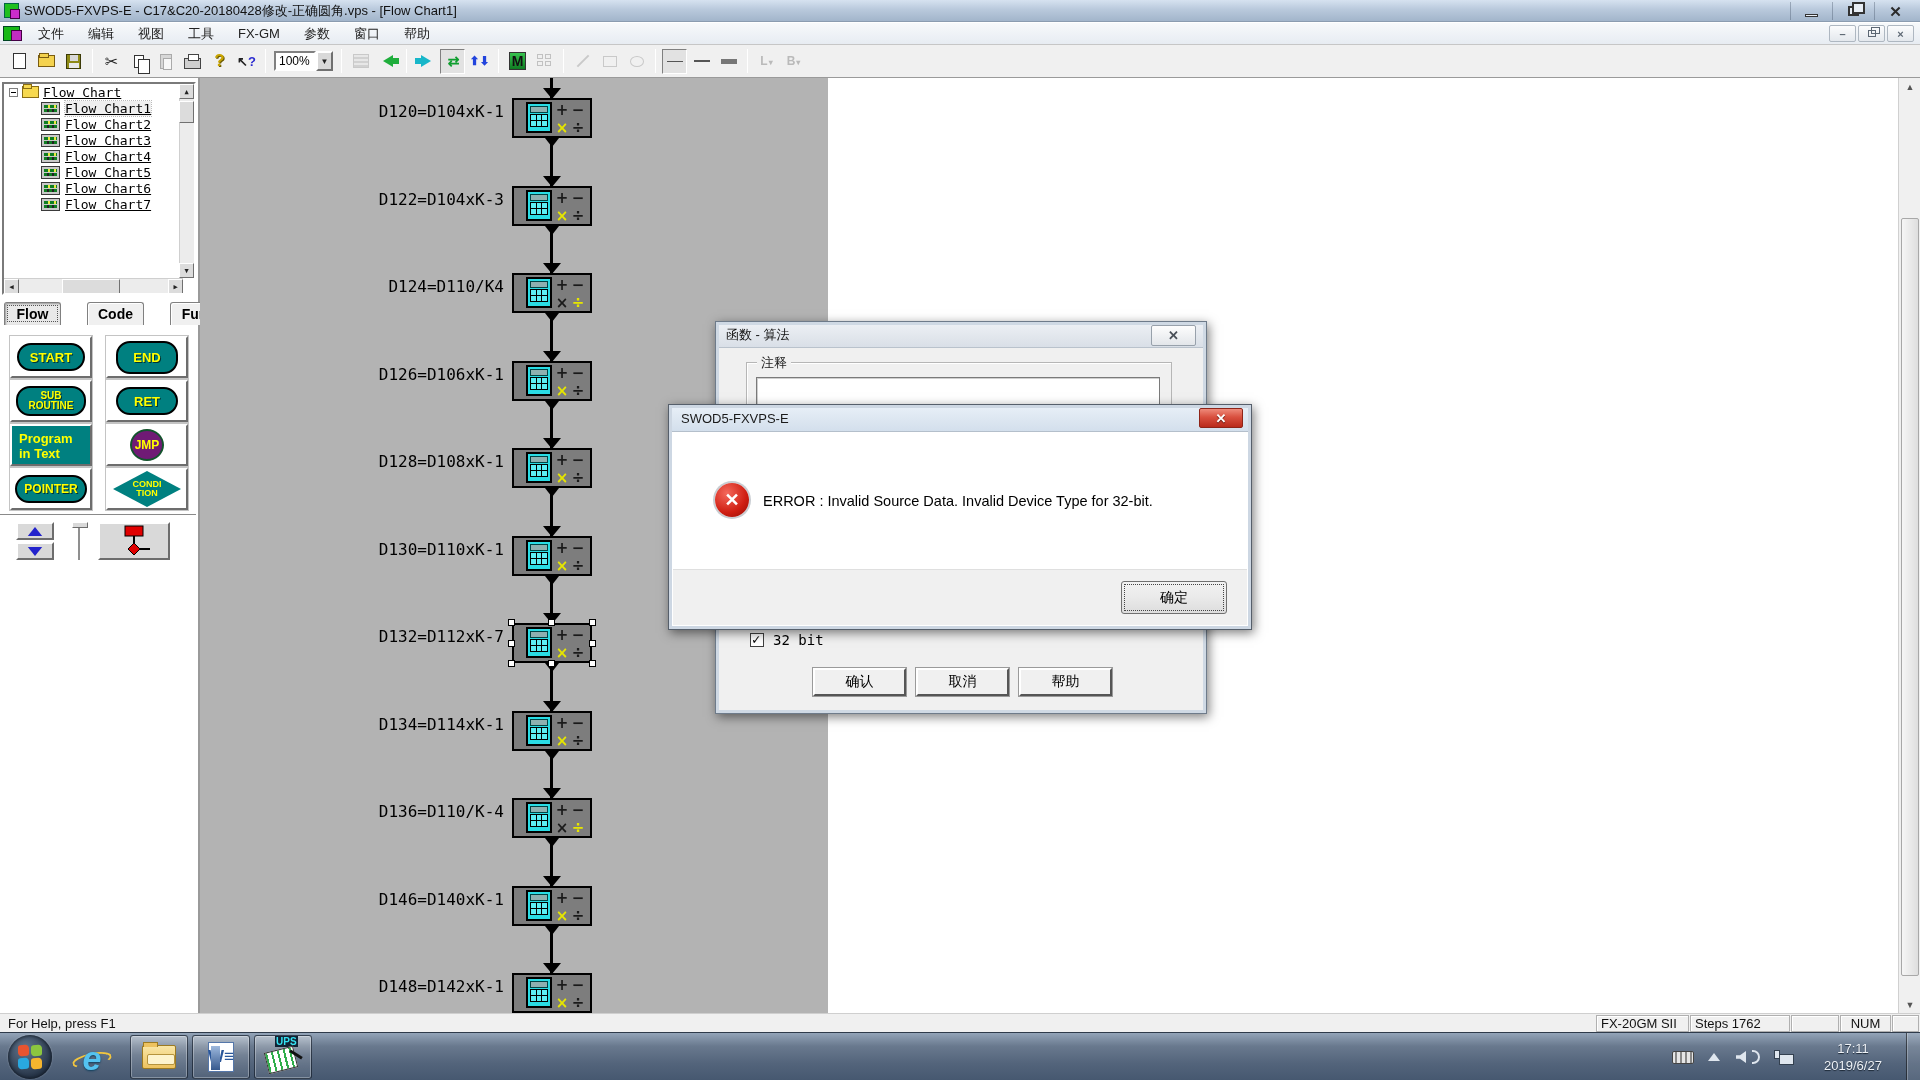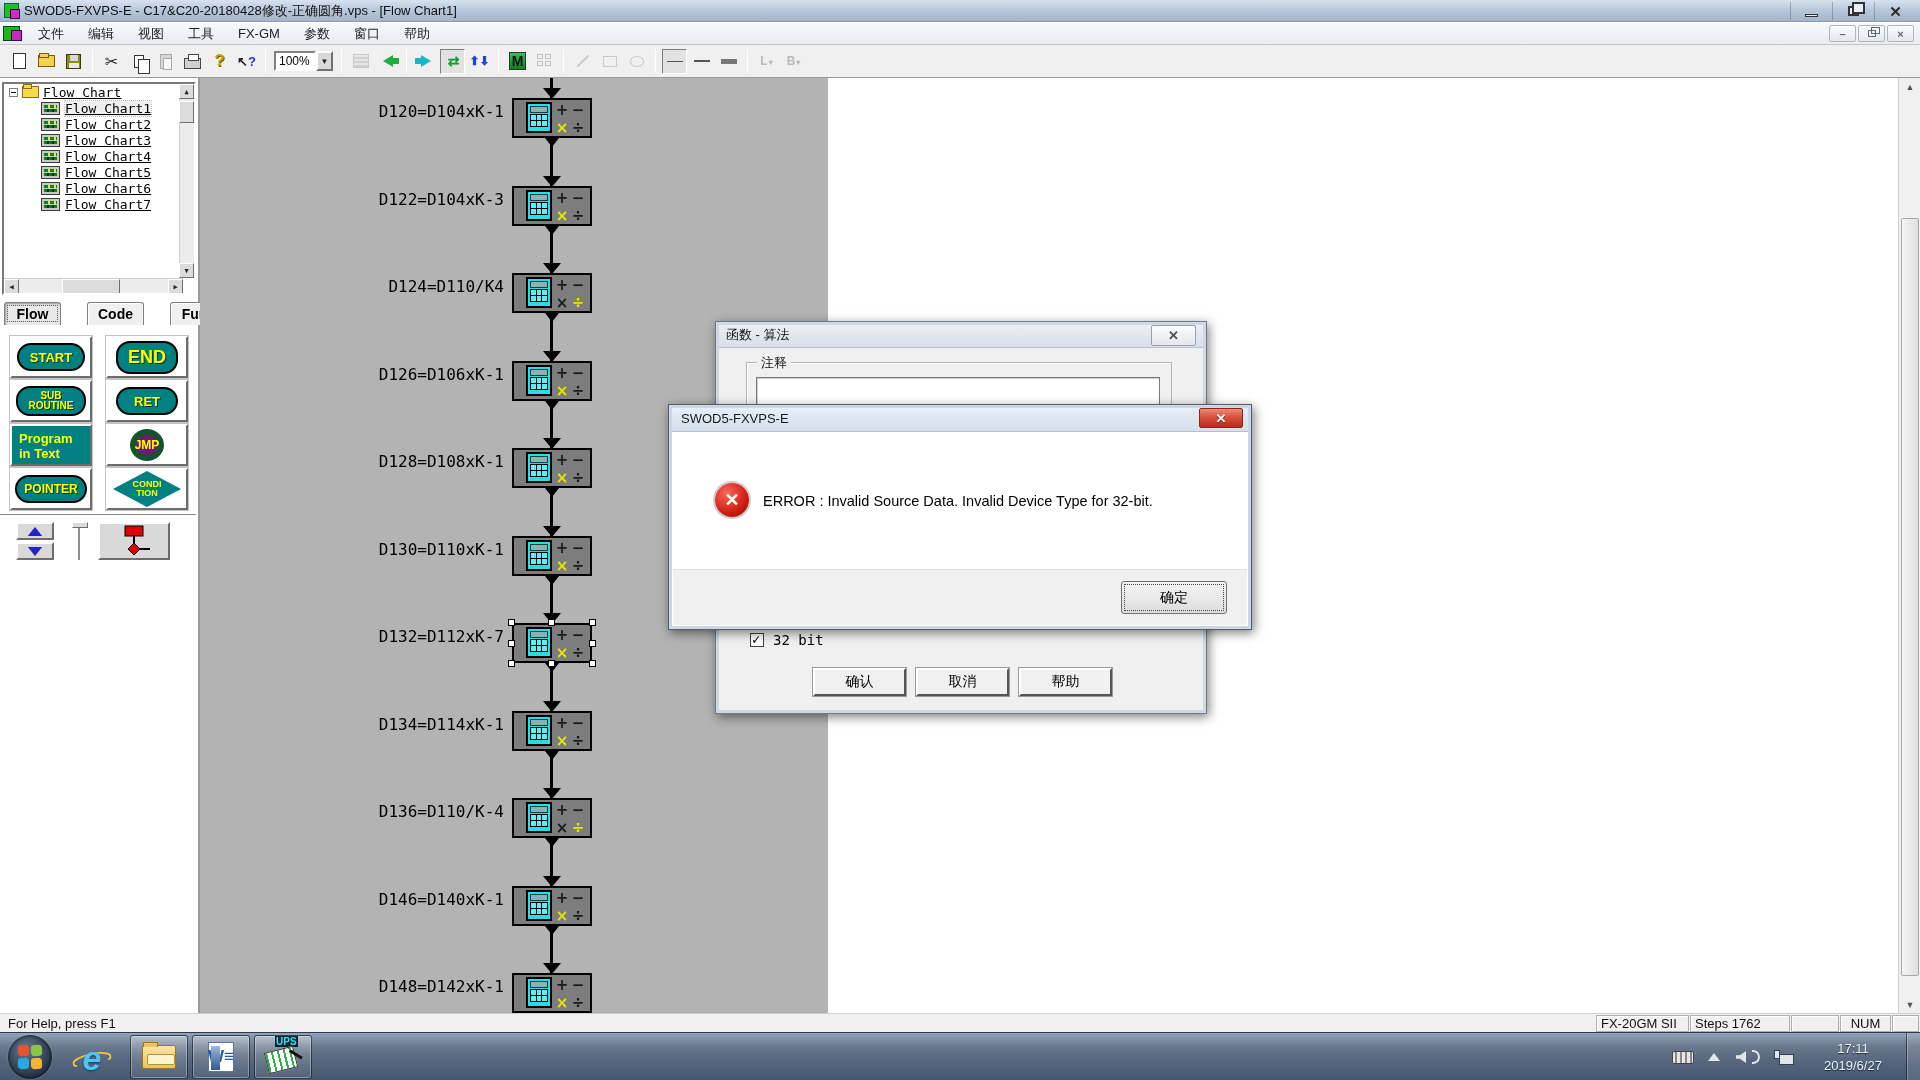--- a/index.html
+++ b/index.html
@@ -104,21 +104,21 @@
   .tabs { position:absolute; left:4px; top:224px; height:23px; display:flex;gap:24px; }
   .tab { width:57px; height:23px; background:#f0f0f0; border:1px solid #808080; border-bottom:none; border-radius:3px 3px 0 0;
     box-shadow:inset 1px 1px 0 #fff; display:flex; align-items:center; justify-content:center; font-size:14px; font-weight:bold; color:#000; margin-right:2px; }
   .tab.active { background:#e9e9e9; box-shadow:inset 1px 1px 2px #9a9a9a; outline:1px dotted #555; outline-offset:-4px; }
 
   .pcell { position:absolute; width:82px; height:42px; background:#fff; border:2px solid; border-color:#fff #6d6d6d #6d6d6d #fff;
     box-shadow:0 0 0 1px #c4c4c4; display:flex; align-items:center; justify-content:center; }
   .stadium { background:#008080; border:2px solid #000; border-radius:14px; color:#ff0; font-weight:bold;
     display:flex; flex-direction:column; align-items:center; justify-content:center; text-shadow:1px 1px 0 rgba(0,0,0,.6); }
   .teal-rect { position:absolute; inset:0; background:#008080; color:#ff0; font-weight:bold; font-size:13px; line-height:15px; padding:5px 0 0 7px; }
-  .teal-circle { width:34px; height:32px; background:#701a75; border:6px solid #14532d; border-radius:50%; color:#ff0; font-weight:bold; font-size:12px; display:flex; align-items:center; justify-content:center; }
+  .teal-circle { width:34px; height:32px; background:#701a75; border:2px solid #14532d; border-radius:50%; color:#ff0; font-weight:bold; font-size:12px; display:flex; align-items:center; justify-content:center; }
   .diamond { width:68px; height:36px; background:#008080; clip-path:polygon(50% 0,100% 50%,50% 100%,0 50%); color:#ff0; font-weight:bold;
     font-size:9px; line-height:9px; display:flex; flex-direction:column; align-items:center; justify-content:center; }
   .psep { position:absolute; left:0; top:436px; width:196px; border-top:1px solid #8a8a8a; border-bottom:1px solid #fff; }
   .navbtn { position:absolute; background:#d9d9d9; border:2px solid; border-color:#fff #6d6d6d #6d6d6d #fff; display:flex; align-items:center; justify-content:center; }
   .tri-up { width:0; height:0; border-left:9px solid transparent; border-right:9px solid transparent; border-bottom:11px solid #2222cc; }
   .tri-down { width:0; height:0; border-left:9px solid transparent; border-right:9px solid transparent; border-top:11px solid #2222cc; }
   .pinwidget { position:absolute; left:72px; top:444px; width:16px; height:40px; }
   .pinwidget .cap { position:absolute; left:0; top:0; width:16px; height:6px; background:#d9d9d9; border:1px solid; border-color:#fff #6d6d6d #6d6d6d #fff; }
   .pinwidget .stem { position:absolute; left:6px; top:6px; width:3px; height:32px; background:#8f8f8f; border-right:1px solid #fff; }
 
@@ -411,21 +411,21 @@
         <div class="tab">Code</div>
         <div class="tab">Func</div>
       </div>
 
       <div class="pcell" style="left:10px;top:258px">
         <div class="stadium" style="width:68px;height:28px;font-size:13px">
             <span>START</span>
           </div>
       </div>
       <div class="pcell" style="left:106px;top:258px">
-        <div class="stadium" style="width:62px;height:33px;font-size:18px">
+        <div class="stadium" style="width:62px;height:33px;font-size:13px">
             <span>END</span>
           </div>
       </div>
       <div class="pcell" style="left:10px;top:302px">
         <div class="stadium" style="width:70px;height:30px;font-size:10px;line-height:10px">
           <span>SUB</span>
           <span>ROUTINE</span>
         </div>
       </div>
       <div class="pcell" style="left:106px;top:302px">

